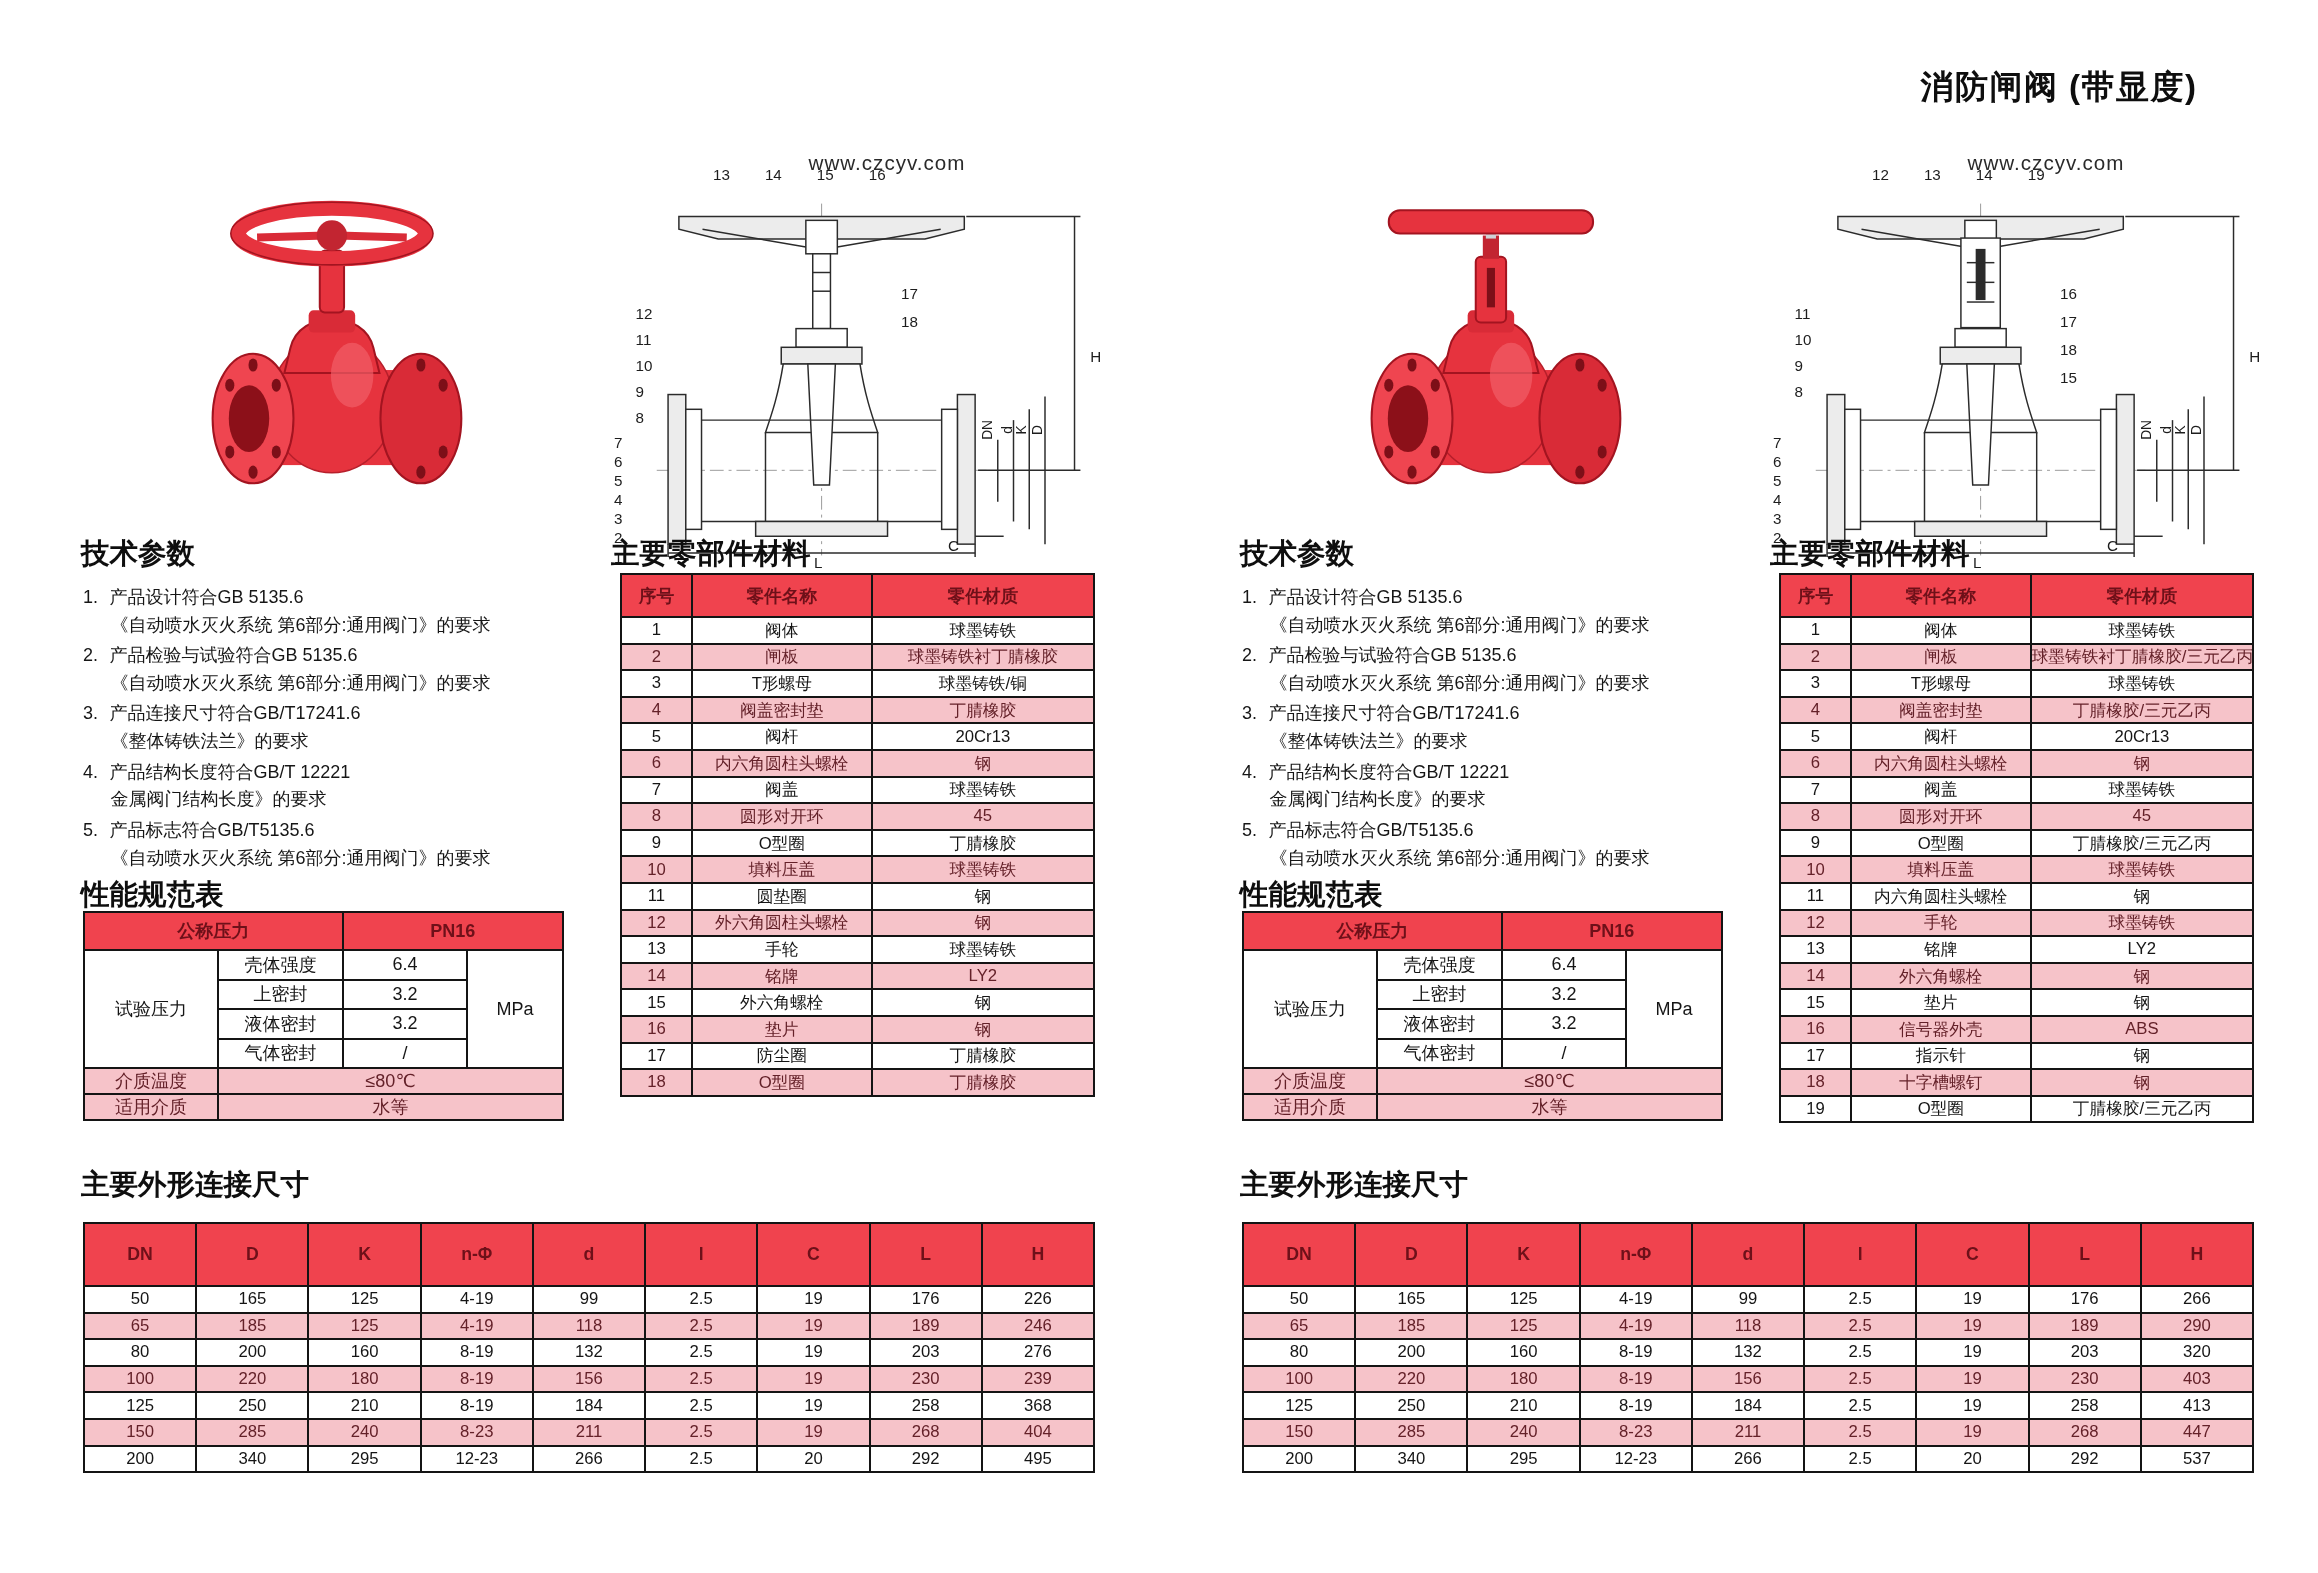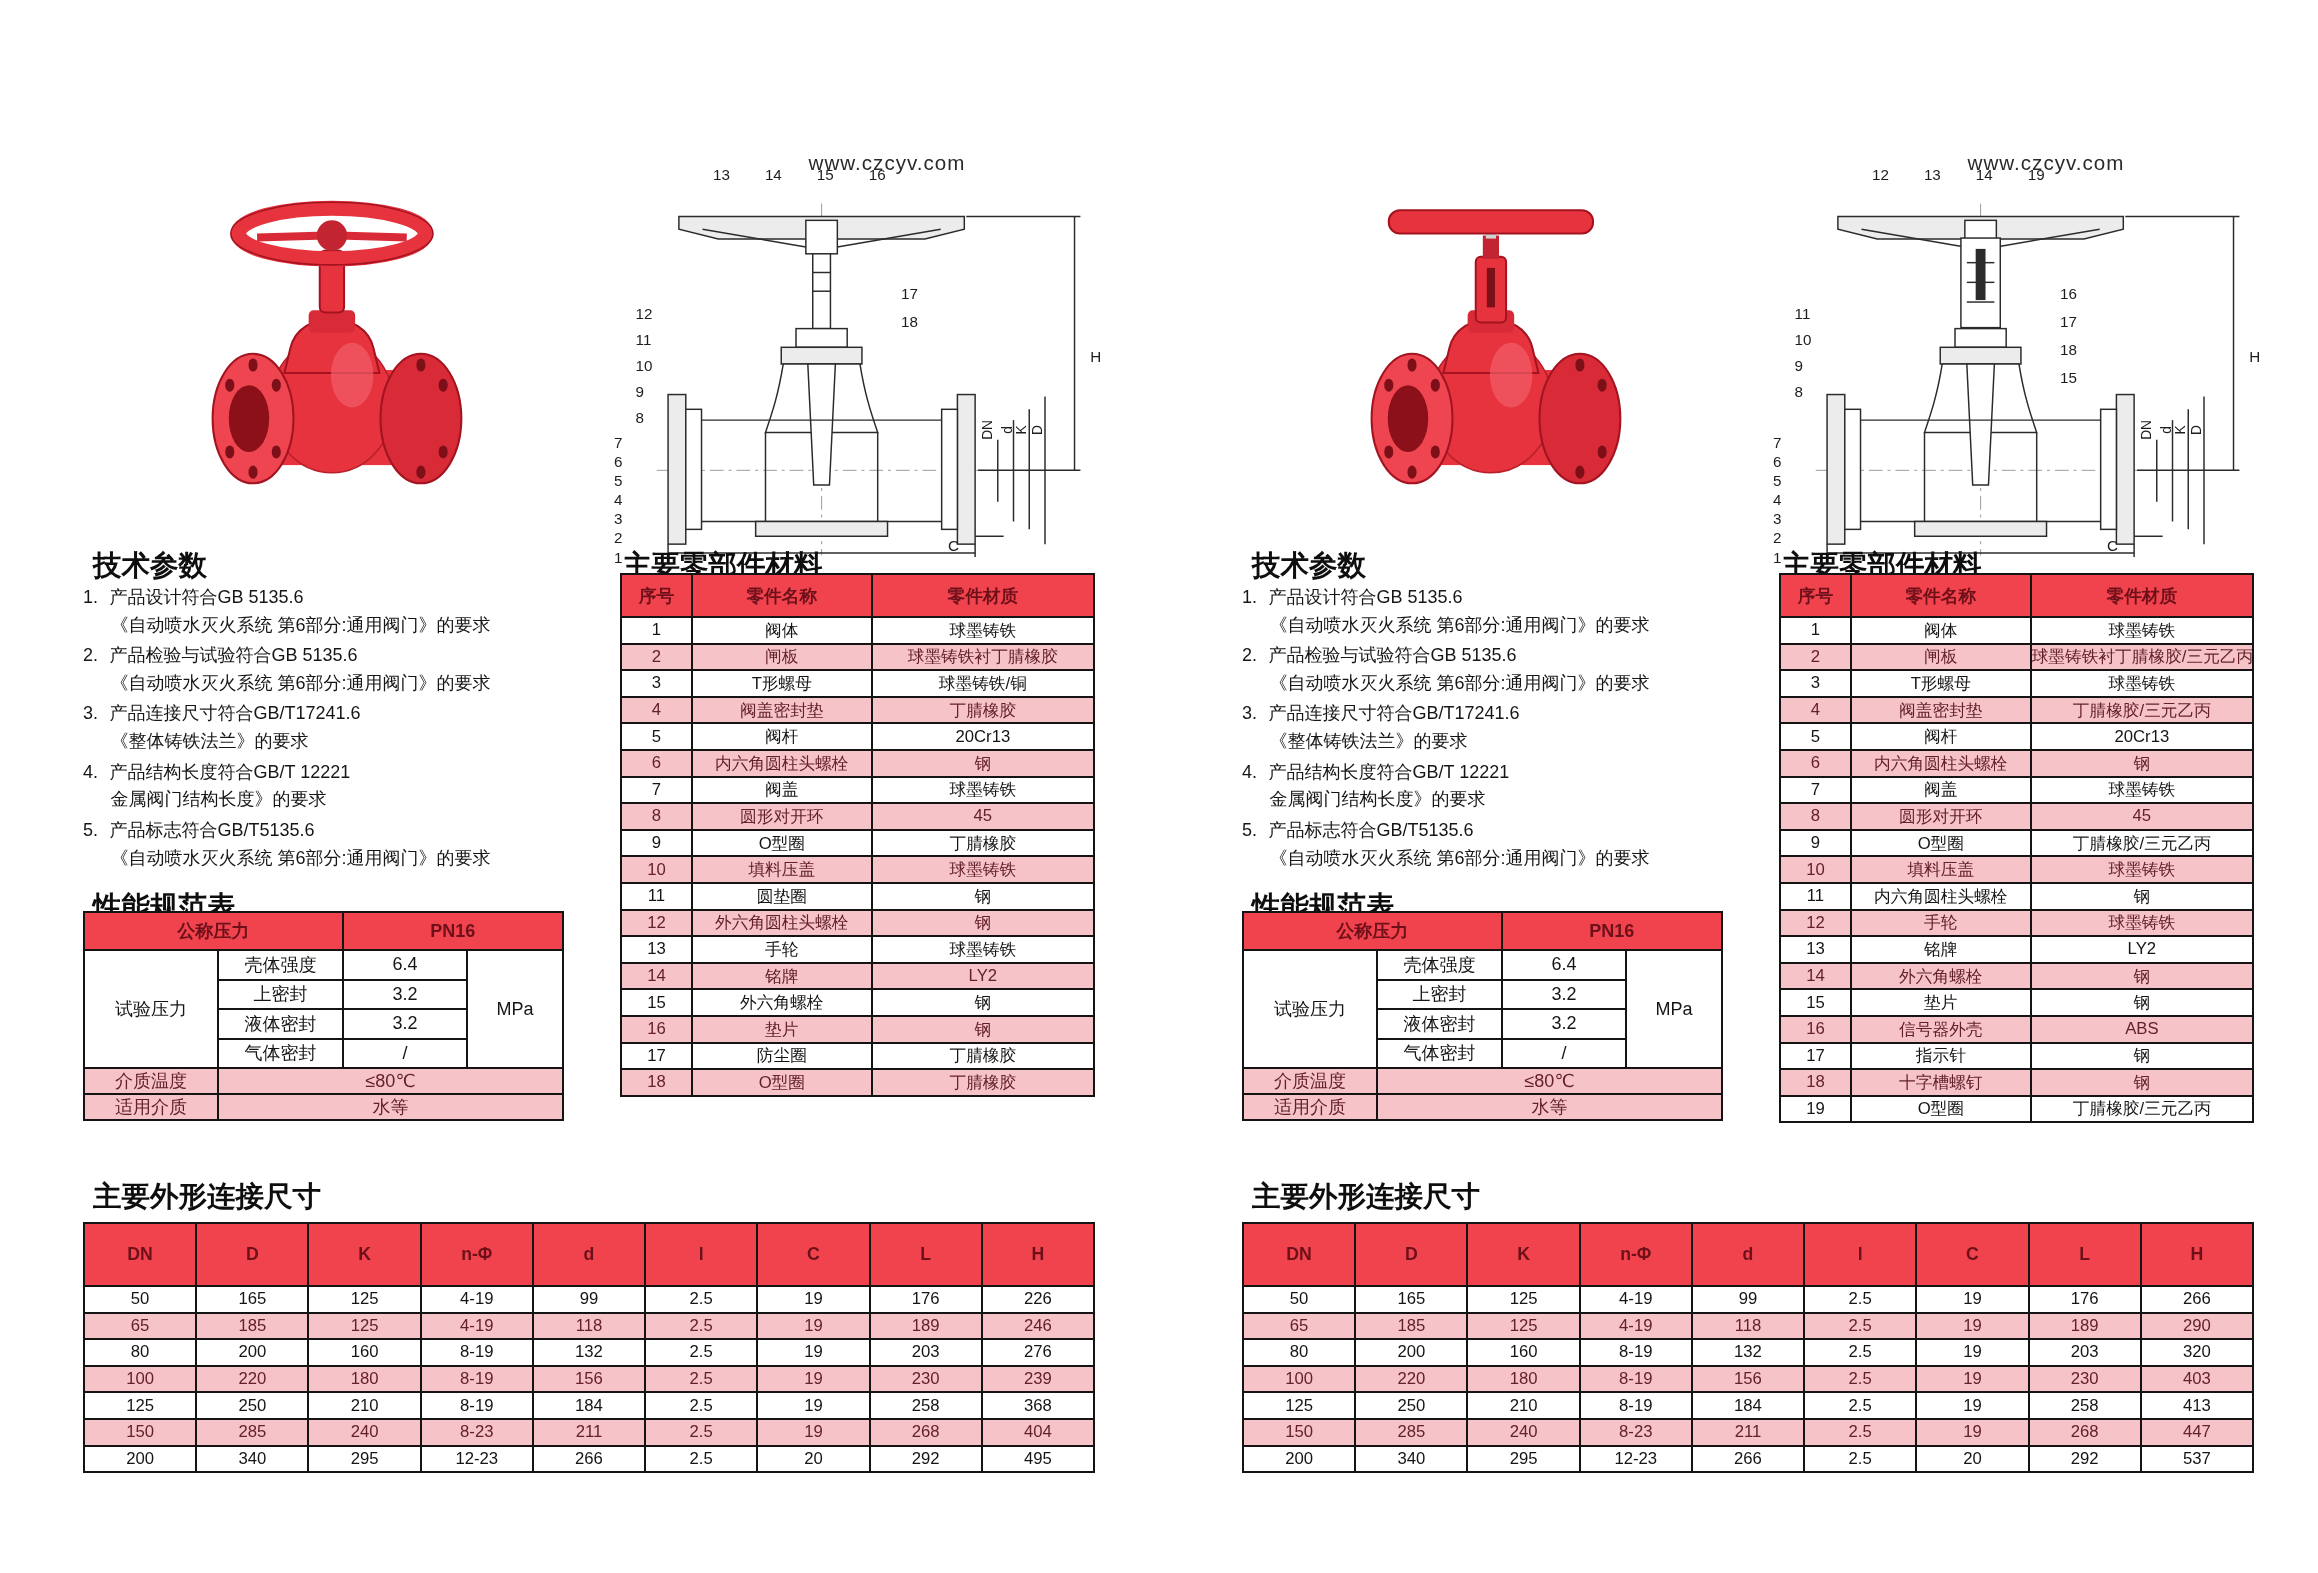--- a/index.html
+++ b/index.html
@@ -24,21 +24,21 @@
   .co-top{position:absolute;top:4.9px;left:103px;display:flex;gap:35px}
   .co-left{position:absolute;top:144px;left:25.6px;display:flex;flex-direction:column;gap:10.8px}
   .co-lower{position:absolute;top:273px;left:3.9px;display:flex;flex-direction:column;gap:3.9px}
   .co-right{position:absolute;top:124px;left:291px;display:flex;flex-direction:column;gap:12.8px}
   .dim-h{position:absolute;top:187px;right:5.9px;font-size:17.7px}
   .dim-rot{position:absolute;top:261px;left:368px;display:flex;gap:5.9px}
   .dim-rot span{transform:rotate(-90deg);font-size:13.8px}
   .dim-l{position:absolute;bottom:0px;left:204px;font-size:17.7px}
   .dim-c{position:absolute;bottom:16.7px;left:338px;font-size:14.7px}
 
-  h2{position:absolute;margin:12px;font-size:28.5px;font-weight:bold;color:#0e0e0e;white-space:nowrap}
+  h2{position:absolute;margin:0;font-size:28.5px;font-weight:bold;color:#0e0e0e;white-space:nowrap}
   .h-tech{top:535px;left:81px}
   .h-parts{top:535px;left:611px}
   .h-perf{top:876px;left:81px}
   .h-dims{top:1166px;left:81px}
 
   .tech{position:absolute;top:579px;left:83px;width:531px;font-size:18px;line-height:1.32;color:#161616}
   .tech .ti{display:flex;gap:4.9px;margin-top:6.9px}
   .tech .ti-num{min-width:21.6px}
   .tech .ti-l2{margin:3.9px 0 0 27.5px}
 
@@ -447,20 +447,21 @@
           <td>2.5</td>
           <td>20</td>
           <td>292</td>
           <td>495</td>
         </tr>
       </tbody>
   </table>
 </section>
 
 <section class="panel" id="panel-right">
+  <div class="title">消防闸阀 (带显度)</div>
   <div class="website">www.czcyv.com</div>
 
   <div class="photo">
     <div class="svgfill"><svg viewBox="0 0 550 710" xmlns="http://www.w3.org/2000/svg">
     <rect x="92" y="362" width="336" height="188" fill="#e6333e"></rect>
     <ellipse cx="260" cy="430" rx="122" ry="135" fill="#e6333e" stroke="#b71f2b" stroke-width="3"></ellipse>
     <path d="M178,318 C196,242 324,242 342,318 L354,368 L166,368 Z" fill="#e6333e" stroke="#a31420" stroke-width="4"></path>
     <rect x="214" y="244" width="92" height="44" rx="10" fill="#d92b37"></rect>
     <ellipse cx="300" cy="372" rx="42" ry="64" fill="#f2626c" opacity="0.65"></ellipse>
     <ellipse cx="104" cy="458" rx="80" ry="128" fill="#ef4550" stroke="#a31420" stroke-width="4"></ellipse>

